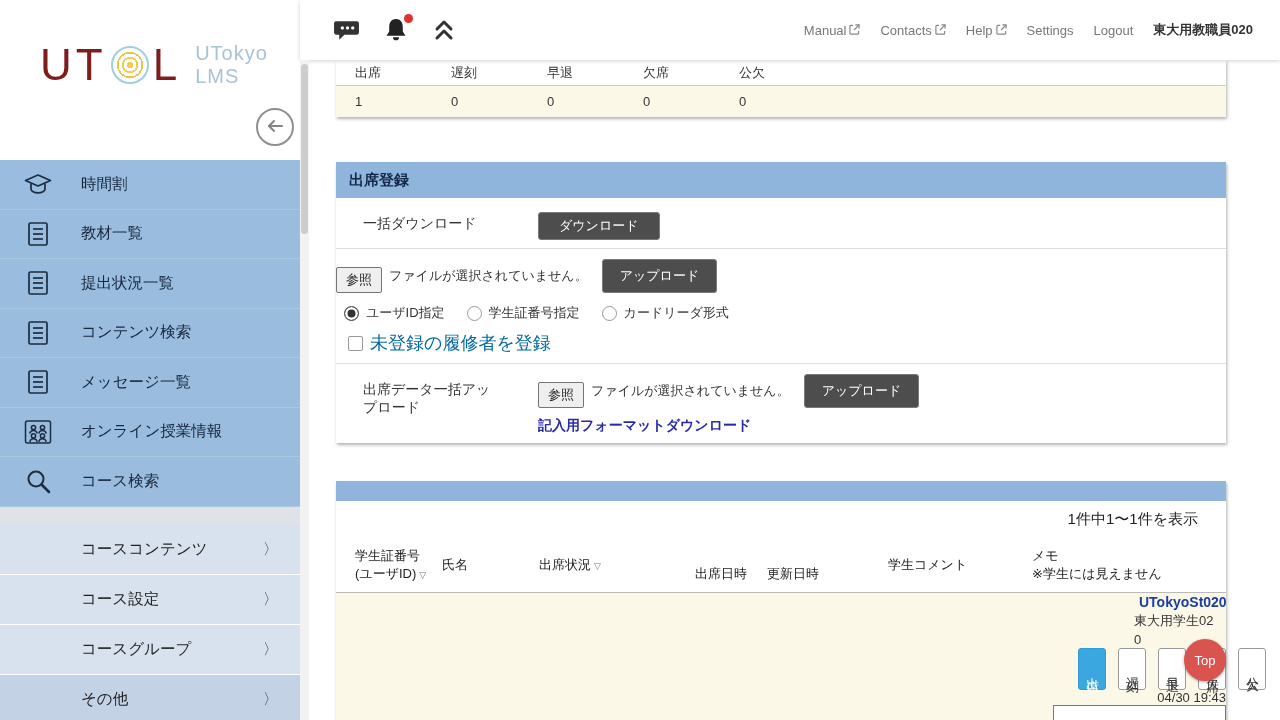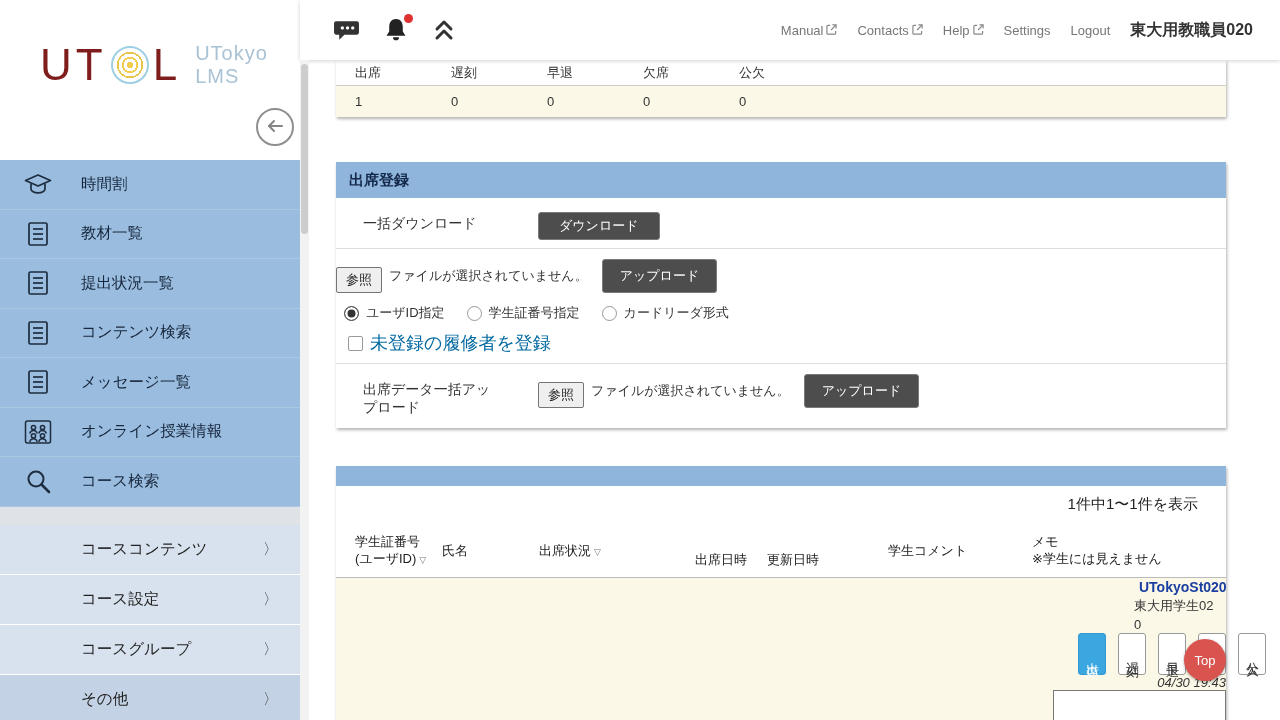--- a/index.html
+++ b/index.html
@@ -32,21 +32,21 @@
   .main { flex:1; position:relative; background:#fff; }
   .scrolltrack { position:absolute; left:0; top:60px; bottom:0; width:9px; background:#f2f2f2; z-index:6; }
   .scrollthumb { position:absolute; left:1px; top:4px; width:7px; height:170px; background:#cdcdcd; border-radius:4px; }
 
   .topbar { position:absolute; top:0; left:0; right:0; height:60px; background:#fff;
     box-shadow:0 1px 4px rgba(0,0,0,0.18); display:flex; align-items:center; z-index:5; }
   .tb-icons { display:flex; align-items:center; gap:22px; padding-left:33px; }
   .tb-iconbtn { background:none; border:none; cursor:pointer; position:relative; display:flex; }
   .tb-right { margin-left:auto; display:flex; align-items:center; gap:20px; padding-right:27px; }
   .tb-link { display:flex; align-items:center; gap:3px; font-size:13px; color:#777; text-decoration:none; cursor:pointer; }
-  .tb-user { font-size:16px; font-weight:bold; color:#333; }
+  .tb-user { font-size:13px; font-weight:bold; color:#333; }
 
   .content { position:absolute; top:60px; left:0; right:0; bottom:0; overflow:hidden; padding-left:36px; }
 
   
   .summary-table { width:890px; background:#fff; box-shadow:1px 2px 3px rgba(0,0,0,0.3); }
   .summary-head { display:flex; height:26px; align-items:center; border-bottom:1px solid #ccc; }
   .summary-vals { display:flex; height:31px; align-items:center; background:#fcf8e8; }
   .sum-cell { width:96px; padding-left:19px; font-size:13px; color:#333; }
 
   
@@ -93,21 +93,21 @@
   .col6 { width:148px; padding-left:6px; }
   .col7 { flex:1; padding-left:2px; }
   .trow { display:flex; align-items:flex-end; background:#fcf8e8; border-bottom:6px solid #6d28d9; min-height:80px;flex-direction:column; }
   .student-link { font-size:14px; font-weight:bold; color:#1a3fa0; text-decoration:none; cursor:pointer; }
   .student-name { font-size:13px; color:#333; line-height:1.35; word-break:break-all; padding-right:12px; }
   .status-group { display:flex; gap:12px; width:184px; }
   .status-btn { width:28px; height:42px; background:#fff; border:1px solid #999; border-radius:3px;
     font-size:13px; color:#333; display:flex; align-items:center; justify-content:center; cursor:pointer; flex-shrink:0; }
   .status-btn span { writing-mode:vertical-rl; letter-spacing:2px; }
   .status-btn.active { background:#3ba7e0; border-color:#3499cf; color:#fff; }
-  .cell-datetime { font-size:13px; color:#333; text-align:right;font-style:italic; }
+  .cell-datetime { font-size:13px; color:#333; text-align:right; }
   .memo-box { width:173px; height:57px; border:1px solid #777; background:#fff; resize:none; }
   .tfoot { height:46px; display:flex; align-items:center; justify-content:flex-end;
     padding-right:16px; font-size:15px; color:#222; }
 
   .top-btn { position:absolute; right:54px; bottom:39px; width:42px; height:42px; border-radius:50%;
     background:#d9544f; color:#fff; border:none; font-size:13px; cursor:pointer;
     box-shadow:0 1px 3px rgba(0,0,0,0.35); z-index:10; }
 
   .notif-dot { position:absolute; top:-2px; right:-3px; width:9px; height:9px; border-radius:50%; background:#e03131; }
 </style>
@@ -365,20 +365,21 @@
         </div>
 
         <div class="form-row">
           <div class="form-label">出席データ一括アップロード</div>
           <div class="form-content">
             <div class="file-line">
               <button class="btn-browse">参照</button>
               <span class="file-text">ファイルが選択されていません。</span>
               <button class="btn-dark btn-upload">アップロード</button>
             </div>
+            <a class="format-link">記入用フォーマットダウンロード</a>
           </div>
         </div>
       </section>
 
       <section class="section-students">
         <div class="students-bar"></div>
         <div class="count-row">1件中1〜1件を表示</div>
 
         <div class="thead">
           <div class="hc col1">

